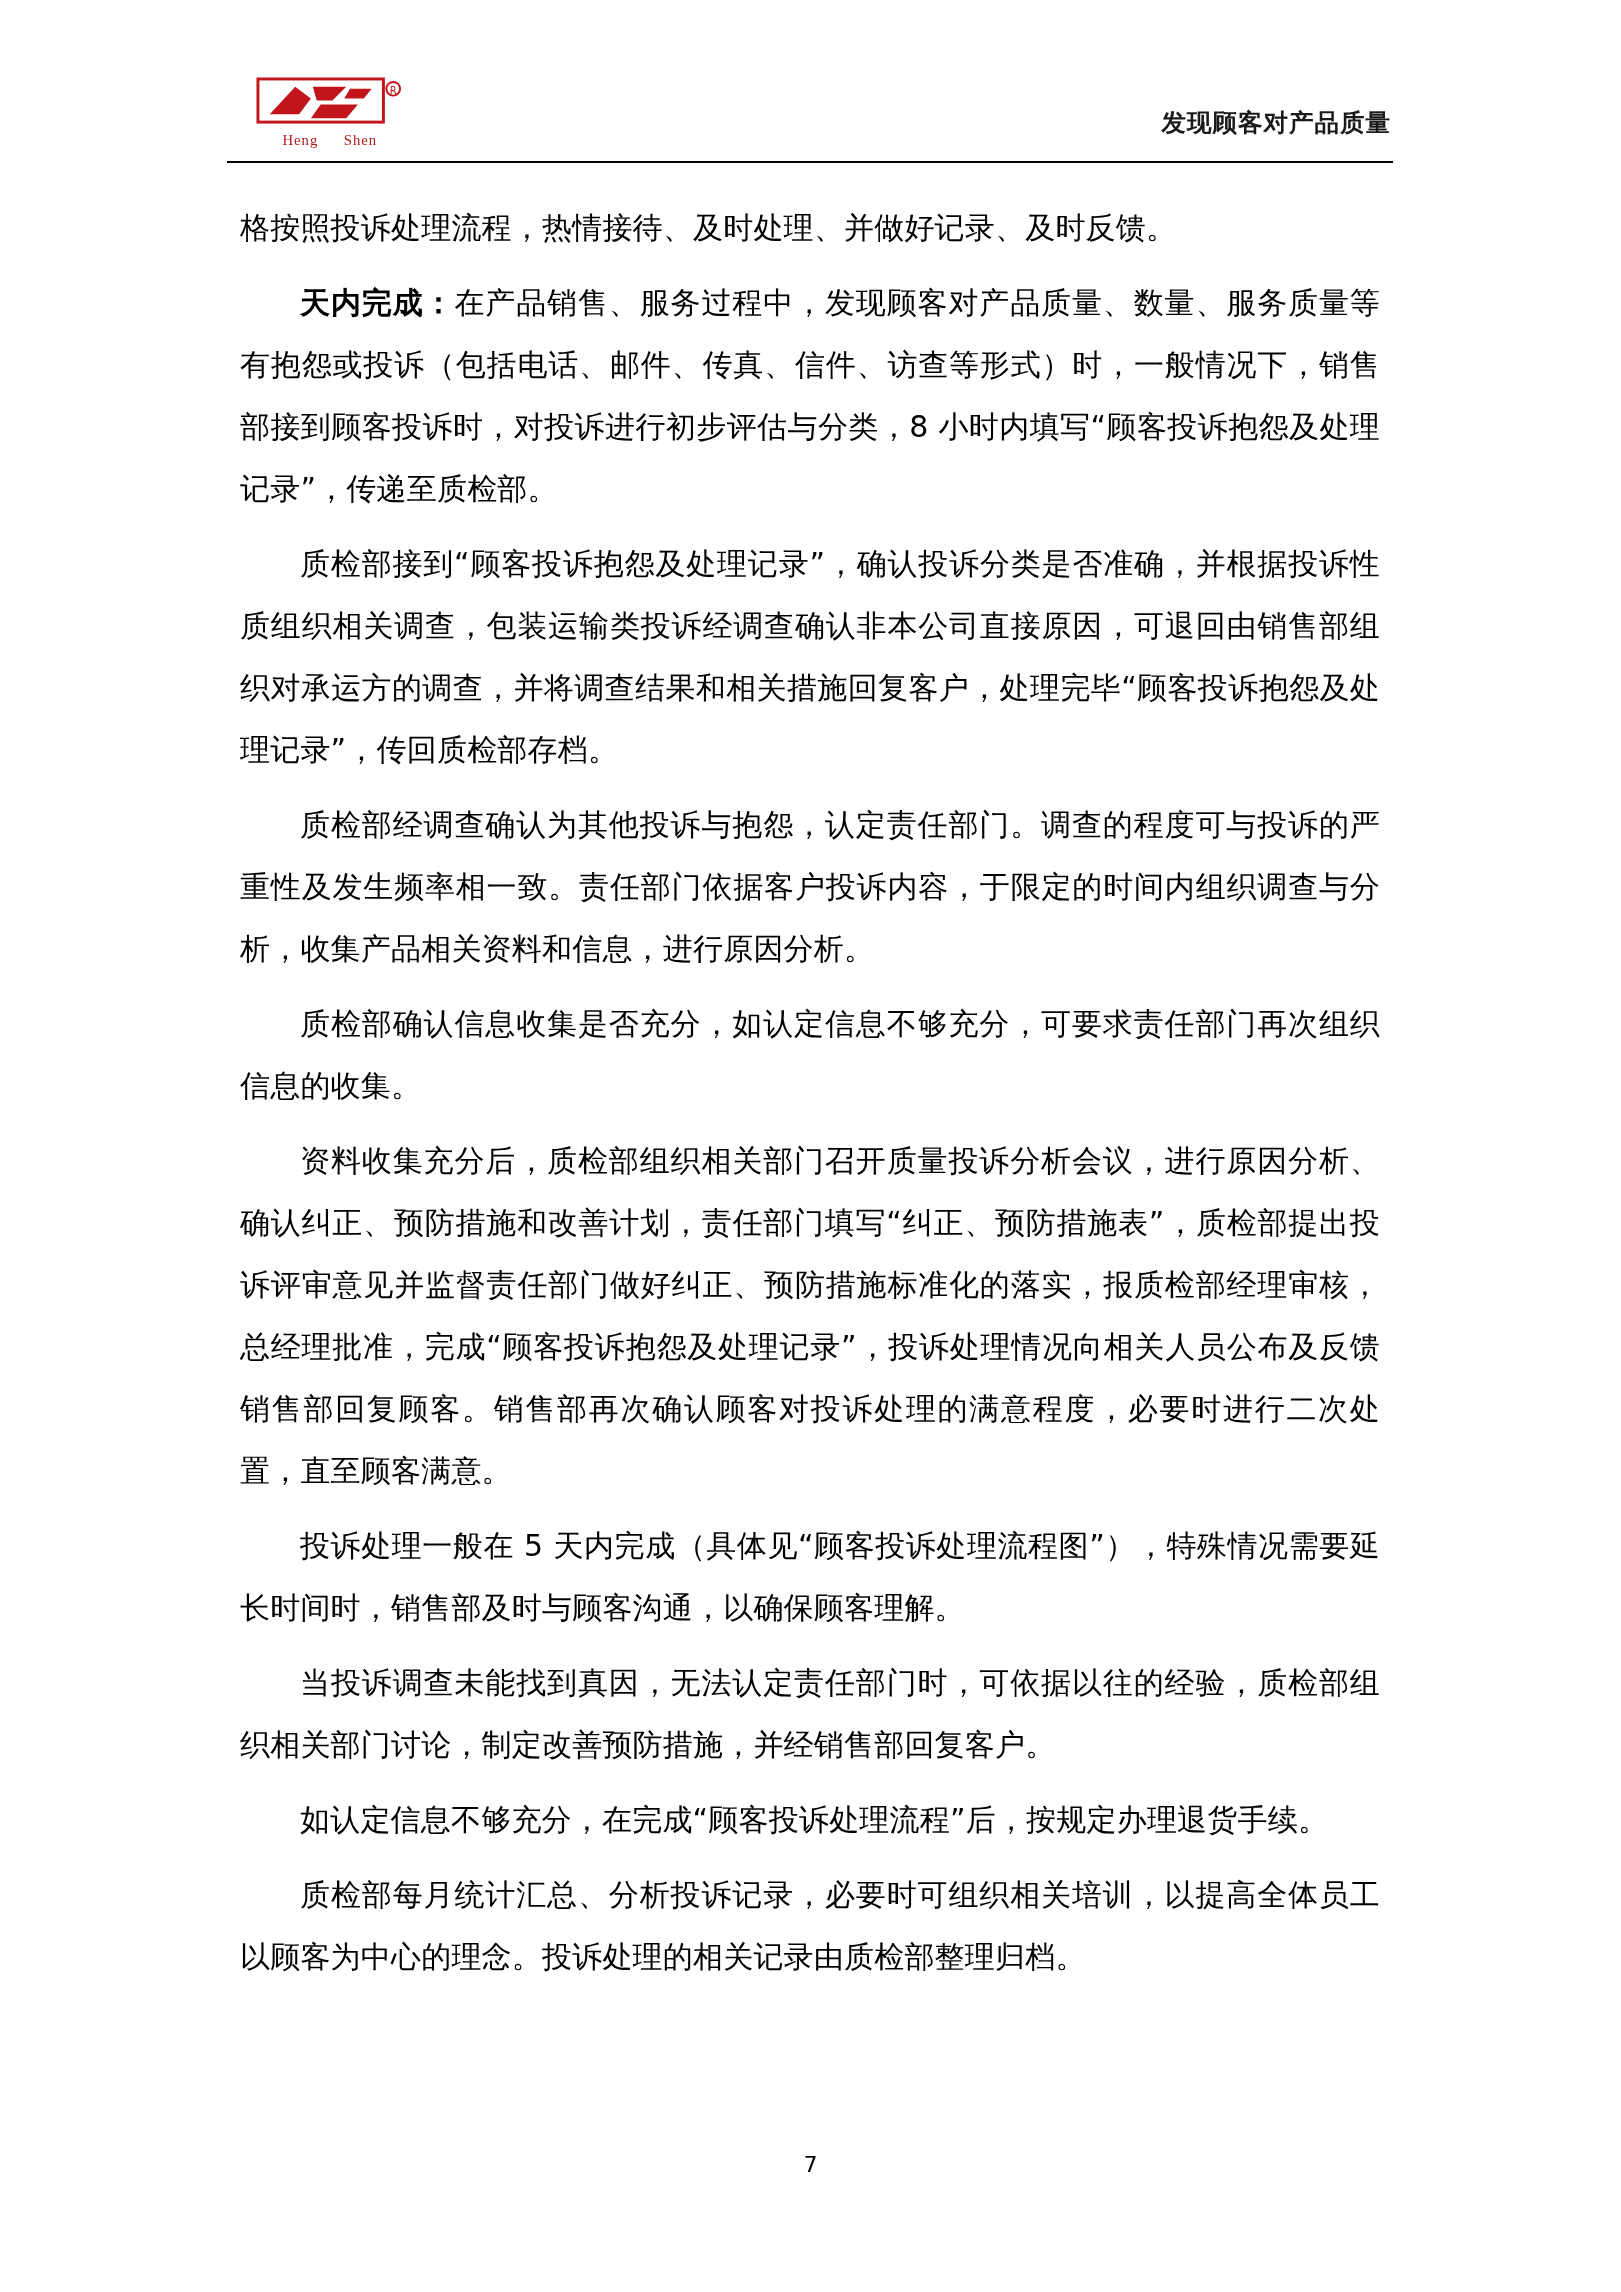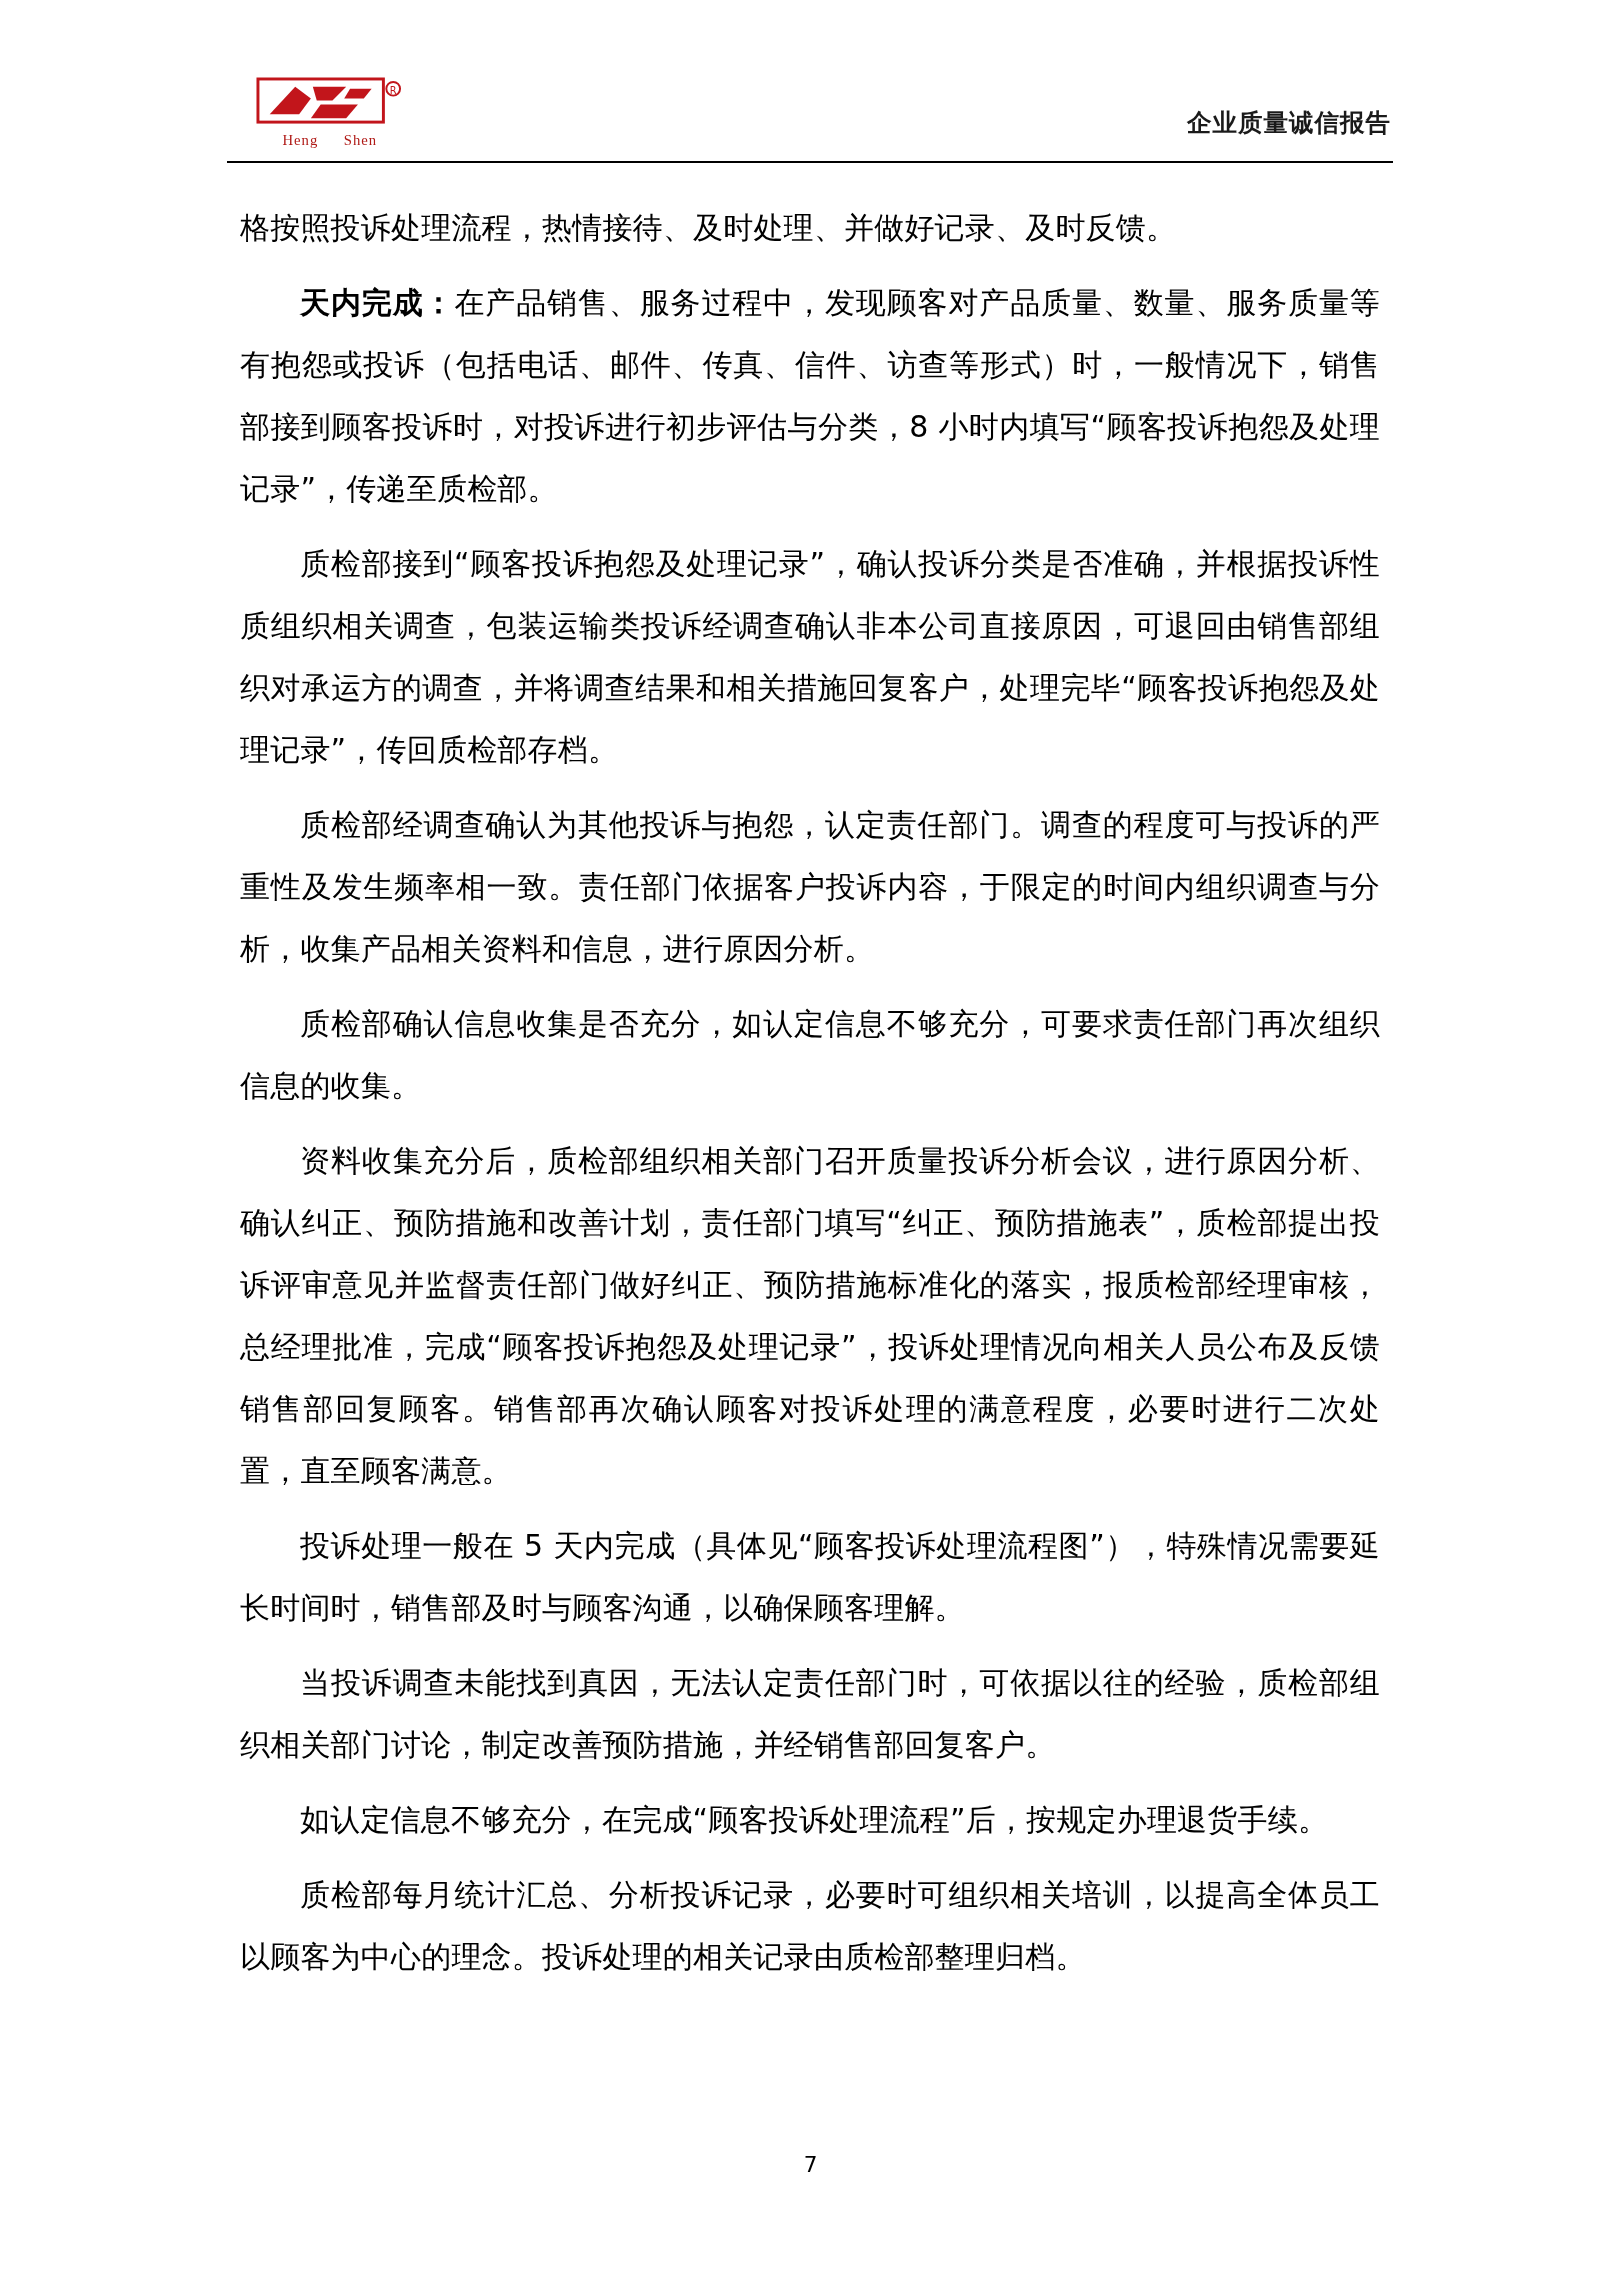--- a/index.html
+++ b/index.html
@@ -130,21 +130,21 @@
             <path d="M96 14 L118 14 L110 24 L90 24 Z" fill="#c2151b"></path>
             <circle cx="140" cy="14" r="7" fill="none" stroke="#c2151b" stroke-width="2"></circle>
             <text x="140" y="19" font-size="10" fill="#c2151b" text-anchor="middle" font-family="DejaVu Sans, sans-serif">R</text>
           </svg>
         </div>
         <div class="logo-text">
           <span>Heng</span>
           <span>Shen</span>
         </div>
       </div>
-      <div class="header-title">企业质量诚信报告</div>
+      <div class="header-title">发现顾客对产品质量</div>
     </div>
     <div class="header-rule"></div>
   </div>
 
   <div class="content">
 
     <p class="para">
       <span>格按照投诉处理流程，热情接待、及时处理、并做好记录、及时反馈。</span>
     </p>
 

